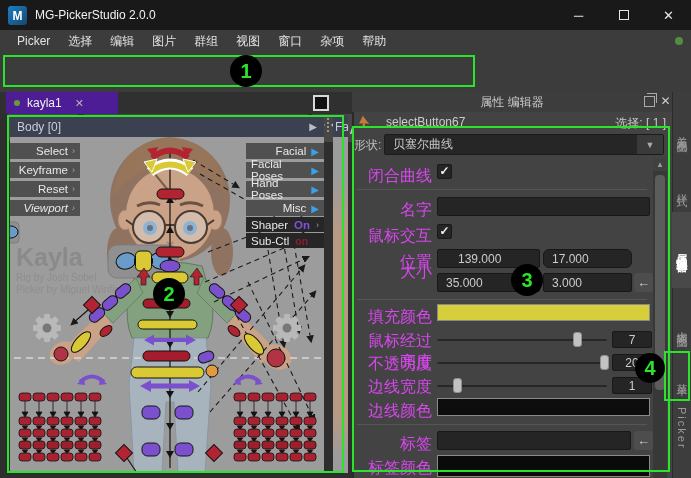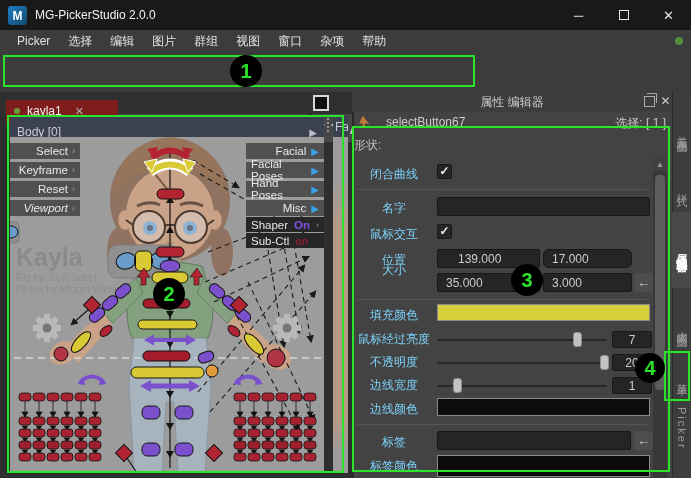--- a/index.html
+++ b/index.html
@@ -33,28 +33,28 @@
     display:flex; align-items:center; justify-content:space-around; }
   .ticon { width:27px; height:28px; display:flex; align-items:center; justify-content:center; }
   .tsingle { position:absolute; top:56px; width:34px; height:34px; background:#474747; border-radius:5px;
     display:flex; align-items:center; justify-content:center; }
   .tb-divider { left:546px; top:58px; width:2px; height:28px;
     background-image:repeating-linear-gradient(#777 0 2px, transparent 2px 5px); }
   .overflow { left:672px; top:62px; color:#909090; font-size:13px; font-weight:bold; }
 
   
   .tabbar { left:0; top:92px; width:352px; height:22px; background:#303030; }
-  .ktab { left:6px; top:100px; width:112px; height:22px; background:#7f1d1d;
+  .ktab { left:6px; top:92px; width:112px; height:22px; background:#4c1d95;
     display:flex; align-items:center; gap:7px; padding:0 8px; }
   .ktab .dot { width:6px; height:6px; border-radius:50%; background:#6a9a3a; }
   .ktab .lbl { color:#f0f0f0; font-size:12px; }
   .ktab .x { color:#b5b5b5; font-size:11px; margin-left:6px; }
   .sqicon { left:313px; top:95px; width:16px; height:16px; border:2px solid #d8d8d8; background:#111; }
   .page-header { left:10px; top:116px; width:314px; height:21px; background:#3b4150;
-    color:#c9cdd6; font-size:12px; display:flex; align-items:center; padding:16px 7px; }
+    color:#c9cdd6; font-size:12px; display:flex; align-items:center; padding:10px 7px; }
   .page-header .arrow { margin-left:auto; color:#b9bdc6; font-size:10px; }
   .pk-btn { height:16px; background:#505050; color:#e8e8e8; font-size:11.5px;
     display:flex; align-items:center; justify-content:flex-end; padding:0 5px; gap:4px; }
   .pk-btn .sub { color:#aaa; font-size:9px; }
   .pk-btn-r { height:16px; background:#505050; color:#e8e8e8; font-size:11.5px;
     display:flex; align-items:center; justify-content:flex-end; padding:0 5px; gap:5px; }
   .blue-play { color:#3aa0e8; font-size:10px; }
   .pk-dark { height:15px; background:#262626; color:#e8e8e8; font-size:11.5px;
     display:flex; align-items:center; padding:0 5px; gap:6px; }
   .shaper-on { color:#8050e0; font-weight:bold; }
@@ -81,21 +81,21 @@
   .sel-info { position:absolute; right:25px; top:115px; color:#c8c8c8; font-size:12px; }
   .cursor-glyph { width:14px; height:14px; margin:0 6px 0 6px; }
 
   .shape-label { left:354px; top:137px; width:28px; color:#bdbdbd; font-size:12px; }
   .shape-dd { left:384px; top:134px; width:280px; height:21px; background:#262626;
     border:1px solid #1b1b1b; border-radius:2px; color:#cccccc; font-size:12px;
     display:flex; align-items:center; padding-left:8px; }
   .shape-dd .dd-btn { margin-left:auto; width:26px; height:100%; background:#3a3a3a;
     color:#aaaaaa; font-size:9px; display:flex; align-items:center; justify-content:center; }
 
-  .prop-label { position:absolute; width:76px; text-align:center; color:#7dd3fc; font-size:12px; left:356px; }
+  .prop-label { position:absolute; width:76px; text-align:right; color:#d946ef; font-size:16px; left:356px; }
   .pfield { position:absolute; background:#252525; border:1px solid #181818; border-radius:2px;
     color:#cccccc; font-size:12px; display:flex; align-items:center; padding-left:8px; height:19px; }
   .pinput { position:absolute; background:#252525; border:1px solid #181818; border-radius:2px;
     color:#cccccc; font-size:12px; height:19px; padding-left:6px; outline:none;
     font-family:"Liberation Sans",sans-serif; }
   .pcheck { position:absolute; width:15px; height:15px; background:#252525; border:1px solid #181818;
     border-radius:2px; color:#f2f2f2; font-size:12px; font-weight:bold; line-height:13px; text-align:center; }
   .psep { position:absolute; left:357px; width:290px; height:1px; background:#565656; }
   .swatch { position:absolute; border:1px solid #8a8a8a; }
   .slider-track { position:absolute; height:2px; background:#272727; border-radius:1px; }
@@ -545,20 +545,24 @@
 
   <div class="abs obj-row">
     <svg class="cursor-glyph" viewBox="0 0 24 24">
       <path d="M4 4 L20 12 L13 14 L16 21 L12 22.5 L9.5 15.5 L4 19 Z" fill="#c27b3a" transform="rotate(25 12 12)"></path>
     </svg>
     <span class="obj-name">selectButton67</span>
   </div>
   <div class="abs sel-info">选择: [ 1 ]</div>
 
   <div class="abs shape-label">形状:</div>
+  <div class="abs shape-dd">
+    <span>贝塞尔曲线</span>
+    <span class="dd-btn">▼</span>
+  </div>
 
   <div class="prop-label" style="top:166px;">闭合曲线</div>
   <div class="pcheck" style="left:437px; top:164px;">✓</div>
 
   <div class="psep" style="top:189px;"></div>
 
   <div class="prop-label" style="top:200px;">名字</div>
   <input class="pinput" style="left: 437px; top: 197px; width: 213px;" value="">
 
   <div class="prop-label" style="top:226px;font-family:Liberation Serif, serif;">鼠标交互</div>

